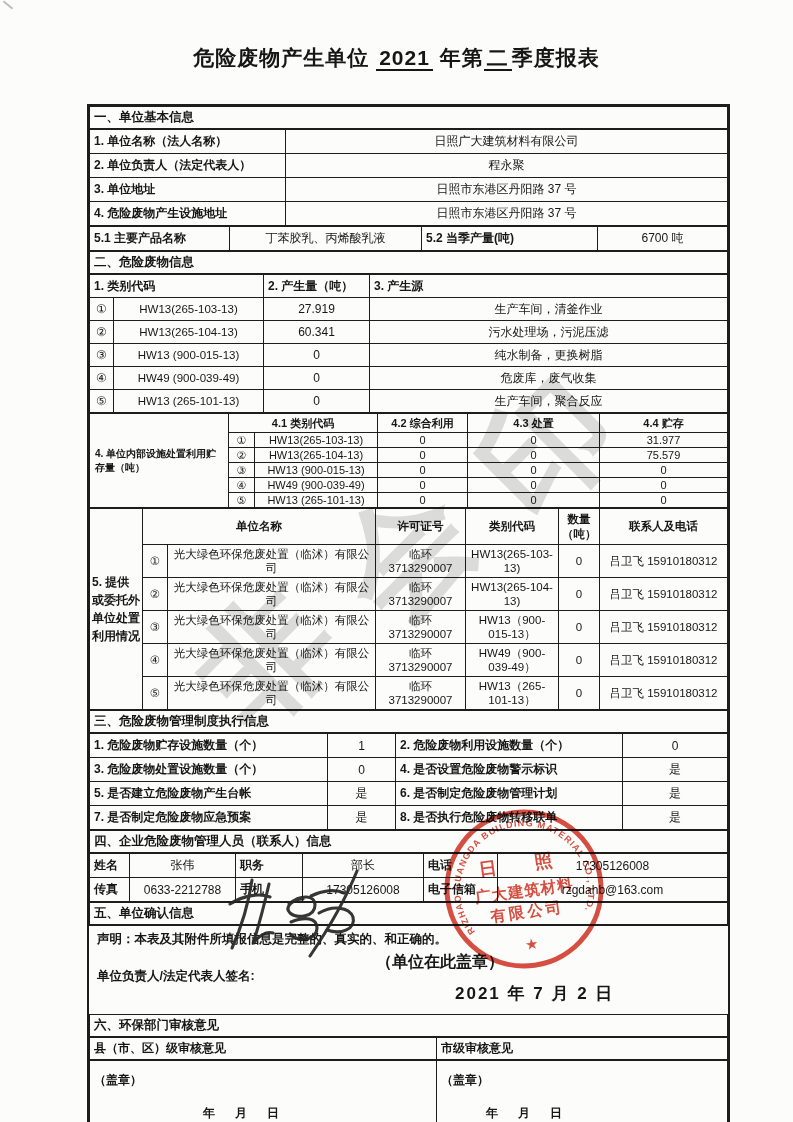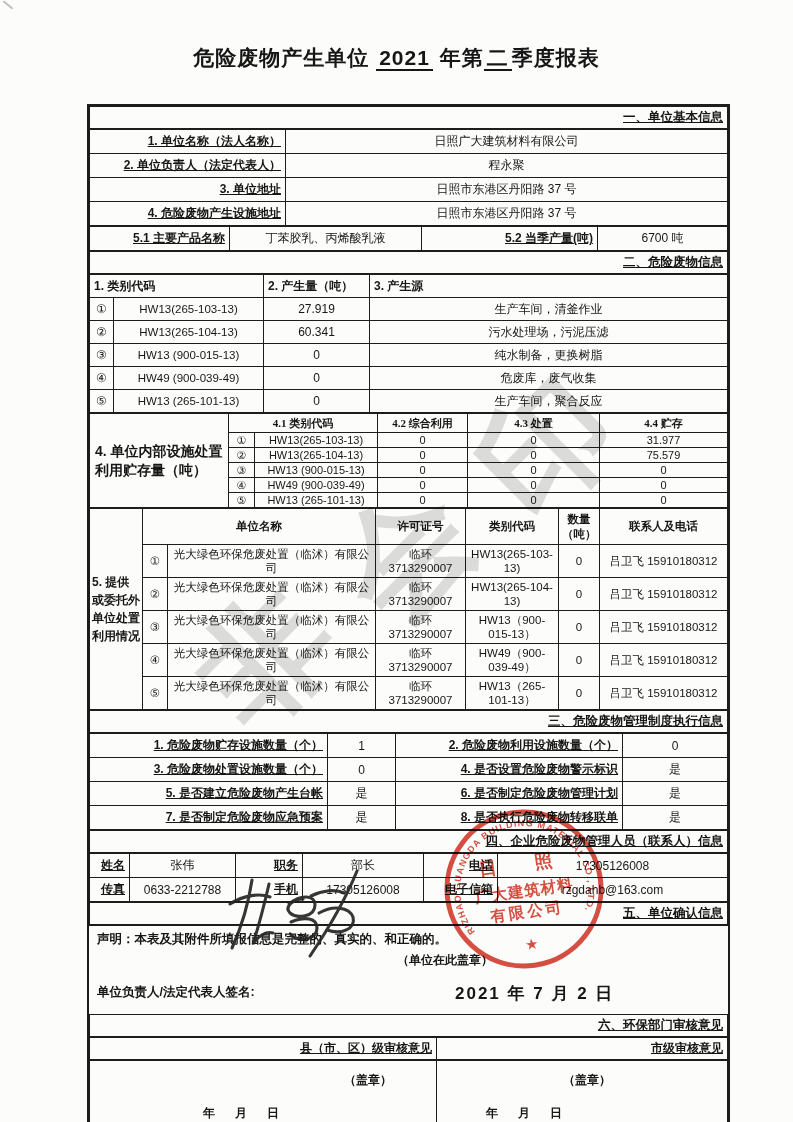--- a/index.html
+++ b/index.html
@@ -7,46 +7,46 @@
         font-family:"Liberation Sans",sans-serif;color:#161616;overflow:hidden;}
   .corner-mark{position:absolute;left:2px;top:4px;width:12px;height:2px;background:#8a8a8a;
         transform:rotate(40deg);opacity:.55;}
   .title{position:absolute;left:0;top:44px;width:100%;text-align:center;font-size:21px;
         font-weight:700;letter-spacing:1px;}
   .title .u{border-bottom:2px solid #161616;padding:0 3px;margin-top:20px;}
   .sheet{position:absolute;left:87px;top:104px;width:639px;border:2px solid #1d1d1d;background:transparent;}
   table{border-collapse:collapse;width:100%;table-layout:fixed;}
   td{border:1px solid #1d1d1d;font-size:12px;padding:1px 4px;vertical-align:middle;overflow:hidden;}
   .sec td{font-weight:700;font-size:12.5px;height:19px;}
-  .lb{text-align:right;font-weight:600;text-decoration:underline;}
+  .lb{text-align:left;font-weight:600;}
   .c{text-align:center;}
   .v{text-align:center;font-weight:500;}
   .sm{font-size:11.5px;}
   .xs{font-size:11px;margin-left:24px;}
   .t1 td{height:21px;}
   .t2 td{height:20px;}
   .t2 .hd{font-weight:700;}
-  .t4 .hd{font-weight:700;text-align:center;height:18px;font-family:Liberation Serif, serif;}
+  .t4 .hd{font-weight:700;text-align:center;height:18px;}
   .t4 td{height:14px;font-size:11px;padding:0 3px;}
-  .t4 .biglabel{font-size:14px;font-weight:600;line-height:1.35;padding:2px 2px 2px 5px;}
+  .t4 .biglabel{font-size:10px;font-weight:600;line-height:1.35;padding:2px 2px 2px 5px;}
   .t5 td{height:30px;font-size:11.5px;line-height:1.25;padding:1px 3px;}
   .t5 .hd{font-weight:700;text-align:center;height:33px;}
   .t5 .biglabel{font-size:12px;font-weight:600;line-height:1.5;padding:2px;text-align:left;}
   .t3 td{height:21px;}
   .tp td{height:21px;}
   .t6 td{height:19px;}
   .t6b td{height:66px;vertical-align:top;}
-  .seal-line{text-align:right;margin-top:10px;font-weight:600;}
+  .seal-line{text-align:left;margin-top:10px;font-weight:600;}
   .date-line{text-align:center;margin-top:16px;font-weight:600;letter-spacing:4px;}
   .shift-l{padding-right:112px;}
   .shift-s{padding-right:40px;}
   .confirm{position:relative;height:88px;border-top:1px solid #1d1d1d;overflow:visible;}
   .confirm .statement{position:absolute;left:8px;top:5px;font-size:12.5px;font-weight:600;}
-  .confirm .signlabel{position:absolute;left:8px;top:42px;font-size:12.5px;font-weight:600;margin-top:16px;}
-  .confirm .sealhint{position:absolute;left:308px;top:26px;font-size:12px;font-weight:600;}
+  .confirm .signlabel{position:absolute;left:8px;top:42px;font-size:12.5px;font-weight:600;}
+  .confirm .sealhint{position:absolute;left:287px;top:26px;font-size:16px;font-weight:600;}
   .confirm .cdate{position:absolute;left:366px;top:56px;font-size:17px;font-weight:700;letter-spacing:2px;}
   .sig{position:absolute;left:222px;top:868px;z-index:5;pointer-events:none;}
   .stamp{position:absolute;left:439px;top:804px;z-index:6;mix-blend-mode:multiply;opacity:.88;pointer-events:none;}
   .watermark span{position:absolute;font-size:128px;font-weight:700;color:#8f8f8f;opacity:.30;
         transform:rotate(-45deg);z-index:4;mix-blend-mode:multiply;pointer-events:none;}
   .wm1{left:203px;top:572px;}
   .wm2{left:342px;top:468px;}
   .wm3{left:484px;top:362px;}
 </style>
 </head>

